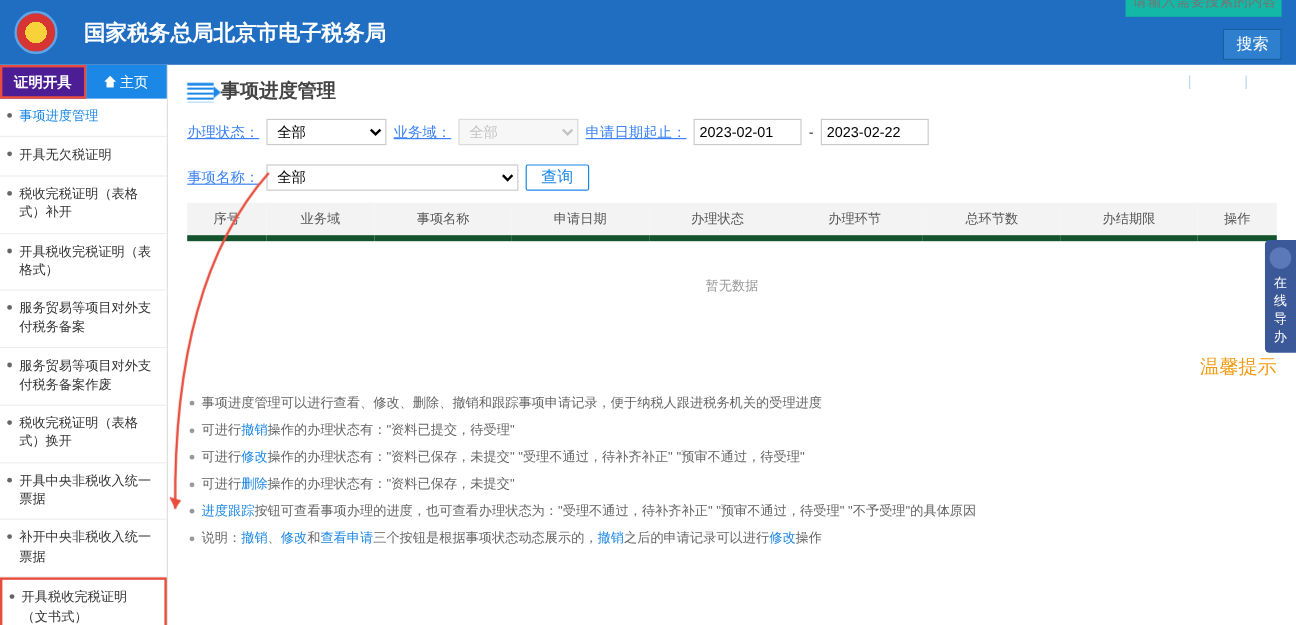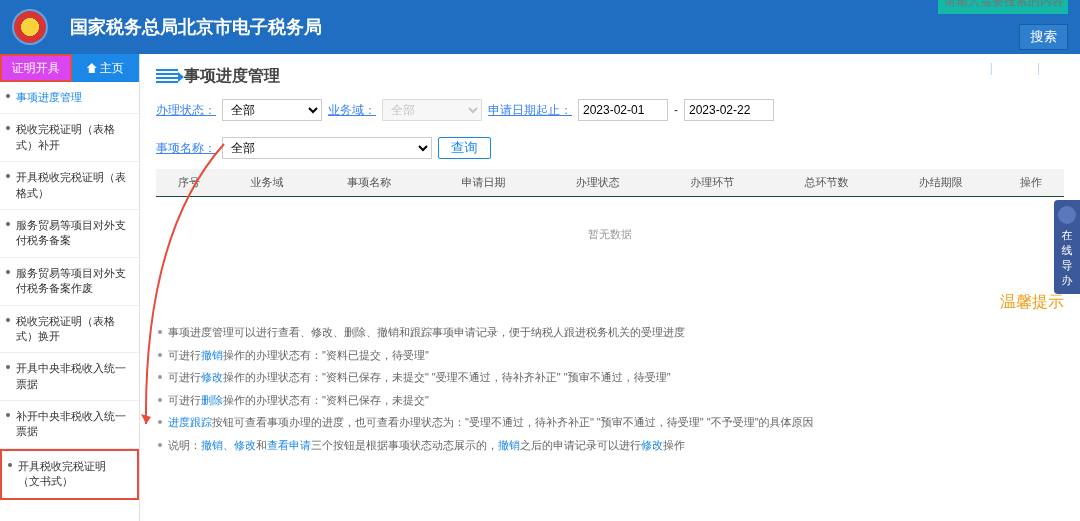--- a/index.html
+++ b/index.html
@@ -9,21 +9,21 @@
 .site-title { font-size: 18px; font-weight: bold; flex: 1; }
 .header-right { display: flex; align-items: flex-end; gap: 10px; font-size: 12px; flex-direction: column; }
 .barrier-free { color: #dbe8f5; }
 .search-box { height: 26px; padding: 0 6px; font-size: 12px; width: 130px; border: none; background: #14b8a6; color: #333; }
 .search-btn { height: 26px; padding: 0 10px; background: #2f7fcf; border: 1px solid #185ea0; color: #fff; cursor: pointer; }
 .header-links { text-align: right; line-height: 1.4; }
 .pipe { color: #bcd7ef; margin: 0 4px; }
 .layout { display: flex; height: 467px; }
 .sidebar { width: 140px; border-right: 1px solid #e0e0e0; overflow-y: auto; }
 .sidebar-header { display: flex; height: 28px; }
-.sidebar-tab { flex: 1; background: #d946ef; color: #fff; display: flex; align-items: center; justify-content: center; border: 2px solid #e74c3c; }
+.sidebar-tab { flex: 1; background: #4c1d95; color: #fff; display: flex; align-items: center; justify-content: center; border: 2px solid #e74c3c; font-weight: bold; }
 .sidebar-home { flex: 1; background: #1b87e6; color: #fff; display: flex; align-items: center; justify-content: center; gap: 3px; }
 .home-icon { width: 10px; height: 10px; background: #fff; clip-path: polygon(50% 0,100% 50%,80% 50%,80% 100%,20% 100%,20% 50%,0 50%); }
 .side-item { padding: 8px 10px 8px 16px; border-bottom: 1px solid #eee; position: relative; cursor: pointer; font-size: 11px; line-height: 1.4; }
 .side-item::before { content: ''; position: absolute; left: 6px; top: 12px; width: 4px; height: 4px; background: #666; border-radius: 50%; }
 .side-item.active { color: #1b87e6; }
 .side-item.highlight { border: 2px solid #e74c3c; }
 .content { flex: 1; padding: 12px 16px; position: relative; }
 .arrow-annot { position: absolute; left: -6px; top: 80px; width: 100px; height: 300px; pointer-events: none; }
 .page-title-row { display: flex; align-items: center; margin-bottom: 12px; }
 .title-bars { width: 22px; height: 16px; margin-right: 6px; background: repeating-linear-gradient(180deg,#1b87e6 0 2px,transparent 2px 4px); position: relative; }
@@ -31,21 +31,21 @@
 .page-title { font-size: 16px; font-weight: bold; color: #444; }
 .filters { display: flex; flex-wrap: wrap; gap: 8px 6px; margin-bottom: 10px; font-size: 12px; align-items: center; }
 .filters label { color: #3b82f6; text-decoration: underline; }
 .sel, .inp { height: 22px; border: 1px solid #ccc; padding: 0 4px; font-size: 12px; background: #fff; }
 .sel { width: 100px; }
 .sel.wide { width: 210px; }
 .sel.disabled { background: #f5f5f5; color: #aaa; }
 .date-inp { width: 90px; }
 .query-btn { height: 22px; padding: 0 12px; border: 1px solid #1b87e6; background: #fff; color: #1b87e6; cursor: pointer; border-radius: 2px; }
 .table { width: 100%; border-collapse: collapse; font-size: 11px; }
-.table th { background: #f3f3f3; font-weight: normal; color: #555; padding: 6px 4px; border-bottom: 1px solid #14532d; }
+.table th { background: #f3f3f3; font-weight: normal; color: #555; padding: 6px 4px; border-bottom: 5px solid #14532d; }
 .table td.empty { text-align: center; padding: 30px 0; color: #999; }
 .tips-title { color: #f39c12; font-size: 16px; margin: 20px 0 8px; text-align: right; }
 .tips { list-style: none; padding: 0; }
 .tips li { font-size: 11px; color: #666; padding: 3px 0 3px 12px; position: relative; line-height: 1.5; }
 .tips li::before { content: ''; position: absolute; left: 2px; top: 9px; width: 4px; height: 4px; border-radius: 50%; background: #999; }
 .kw { color: #1b87e6; }
 .assist-tab { position: fixed; right: 0; top: 200px; width: 26px; background: #3b5998; color: #fff; font-size: 11px; padding: 6px 4px; text-align: center; border-radius: 4px 0 0 4px; }
 .assist-ico { width: 18px; height: 18px; border-radius: 50%; background: #5b79b8; margin: 0 auto 4px; }
 </style>
 </head>
@@ -70,20 +70,21 @@
 <div class="layout">
   <div class="sidebar">
     <div class="sidebar-header">
       <div class="sidebar-tab">证明开具</div>
       <div class="sidebar-home">
         <span class="home-icon"></span>
         <span>主页</span>
       </div>
     </div>
     <div class="side-item active">事项进度管理</div>
+    <div class="side-item">开具无欠税证明</div>
     <div class="side-item">税收完税证明（表格式）补开</div>
     <div class="side-item">开具税收完税证明（表格式）</div>
     <div class="side-item">服务贸易等项目对外支付税务备案</div>
     <div class="side-item">服务贸易等项目对外支付税务备案作废</div>
     <div class="side-item">税收完税证明（表格式）换开</div>
     <div class="side-item">开具中央非税收入统一票据</div>
     <div class="side-item">补开中央非税收入统一票据</div>
     <div class="side-item highlight">开具税收完税证明（文书式）</div>
 
   </div>

